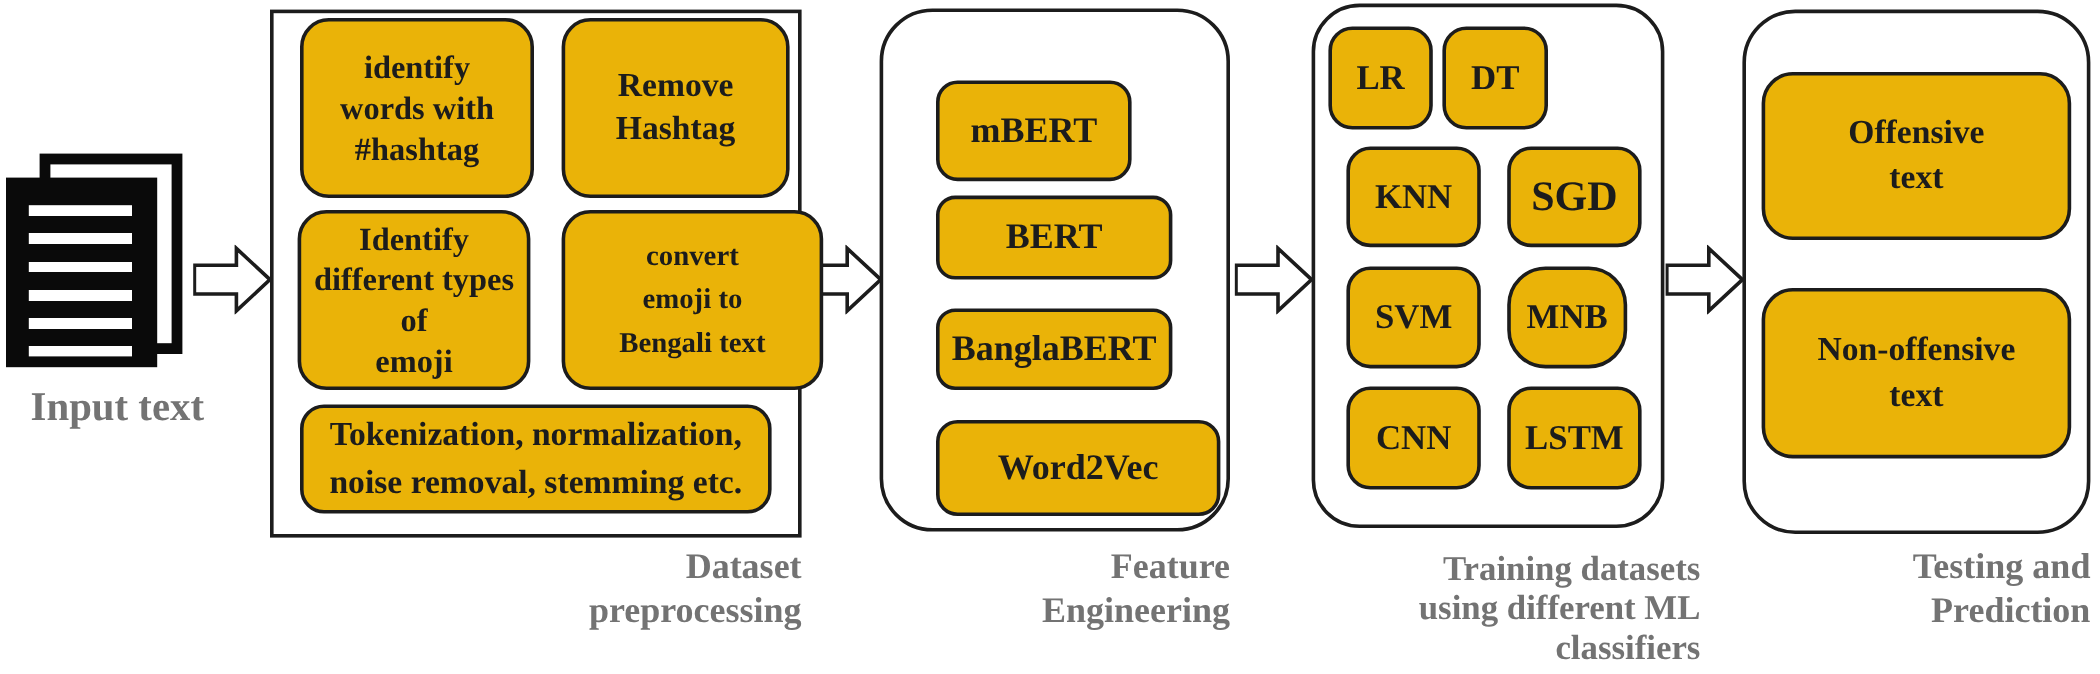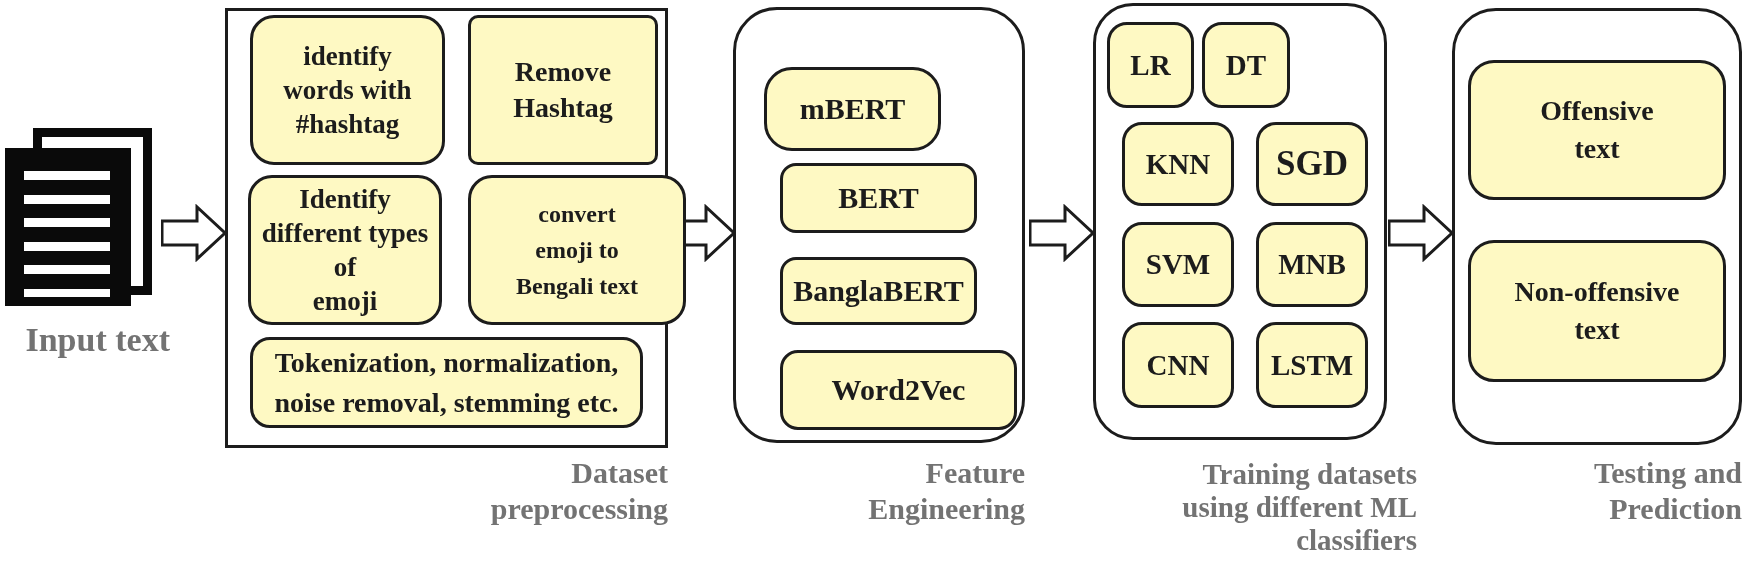--- a/index.html
+++ b/index.html
@@ -14,21 +14,21 @@
   }
   .container{
     position:absolute;
     border:3px solid #1c1c1c;
     background:#ffffff;
     box-sizing:border-box;
   }
   .pbox{
     position:absolute;
     border:3px solid #1c1c1c;
-    background:#fef9c3;
+    background:#eab308;
     box-sizing:border-box;
     display:flex;align-items:center;justify-content:center;
     text-align:center;
     white-space:pre-line;
   }
   .stage-label{
     position:absolute;
     text-align:right;
     white-space:pre-line;
     font-size:30px;
@@ -81,51 +81,51 @@
     <polygon points="1,17 36,17 36,3 64,29 36,55 36,41 1,41" fill="#ffffff" stroke="#1c1c1c" stroke-width="3"></polygon>
   </svg>
   <svg class="flow-arrow" style="left:1388px;top:204px;" viewBox="0 0 66 58">
     <polygon points="1,17 36,17 36,3 64,29 36,55 36,41 1,41" fill="#ffffff" stroke="#1c1c1c" stroke-width="3"></polygon>
   </svg>
 
   <div class="container" style="left:225px;top:8px;width:443px;height:440px;">
     <div class="pbox" style="left:22px;top:4px;width:195px;height:150px;border-radius:24px;font-size:27px;line-height:34px;">identify
 words with
 #hashtag</div>
-    <div class="pbox" style="left:240px;top:4px;width:190px;height:150px;border-radius:10px;font-size:28px;line-height:36px;">Remove
+    <div class="pbox" style="left:240px;top:4px;width:190px;height:150px;border-radius:24px;font-size:28px;line-height:36px;">Remove
 Hashtag</div>
     <div class="pbox" style="left:20px;top:164px;width:194px;height:150px;border-radius:24px;font-size:27px;line-height:34px;">Identify
 different types
 of
 emoji</div>
     <div class="pbox" style="left:240px;top:164px;width:218px;height:150px;border-radius:24px;font-size:24px;line-height:36px;">convert
 emoji to
 Bengali text</div>
     <div class="pbox" style="left:22px;top:326px;width:393px;height:91px;border-radius:20px;font-size:28px;line-height:40px;">Tokenization, normalization,
 noise removal, stemming etc.</div>
   </div>
   <div class="stage-label" style="left:225px;top:455px;width:443px;">Dataset
 preprocessing</div>
 
   <div class="container" style="left:733px;top:7px;width:292px;height:436px;border-radius:44px;">
-    <div class="pbox" style="left:28px;top:57px;width:177px;height:84px;border-radius:28px;font-size:30px;">mBERT</div>
+    <div class="pbox" style="left:44px;top:57px;width:163px;height:84px;border-radius:18px;font-size:30px;">mBERT</div>
     <div class="pbox" style="left:44px;top:153px;width:197px;height:70px;border-radius:16px;font-size:30px;">BERT</div>
     <div class="pbox" style="left:44px;top:247px;width:197px;height:68px;border-radius:16px;font-size:30px;">BanglaBERT</div>
     <div class="pbox" style="left:44px;top:340px;width:237px;height:80px;border-radius:18px;font-size:30px;">Word2Vec</div>
   </div>
   <div class="stage-label" style="left:733px;top:455px;width:292px;">Feature
 Engineering</div>
 
   <div class="container" style="left:1093px;top:3px;width:294px;height:437px;border-radius:40px;">
     <div class="pbox" style="left:11px;top:16px;width:87px;height:86px;border-radius:20px;font-size:29px;">LR</div>
     <div class="pbox" style="left:106px;top:16px;width:88px;height:86px;border-radius:20px;font-size:29px;">DT</div>
     <div class="pbox" style="left:26px;top:116px;width:112px;height:84px;border-radius:20px;font-size:29px;">KNN</div>
     <div class="pbox" style="left:160px;top:116px;width:112px;height:84px;border-radius:20px;font-size:35px;">SGD</div>
     <div class="pbox" style="left:26px;top:216px;width:112px;height:85px;border-radius:20px;font-size:29px;">SVM</div>
-    <div class="pbox" style="left:160px;top:216px;width:112px;height:85px;border-radius:20px;font-size:29px;">MNB</div>
+    <div class="pbox" style="left:160px;top:216px;width:100px;height:85px;border-radius:32px;font-size:29px;">MNB</div>
     <div class="pbox" style="left:26px;top:316px;width:112px;height:86px;border-radius:20px;font-size:29px;">CNN</div>
     <div class="pbox" style="left:160px;top:316px;width:112px;height:86px;border-radius:20px;font-size:29px;">LSTM</div>
   </div>
   <div class="stage-label" style="left:1063px;top:458px;width:354px;font-size:29px;line-height:33px;">Training datasets
 using different ML
 classifiers</div>
 
   <div class="container" style="left:1452px;top:8px;width:290px;height:437px;border-radius:44px;">
     <div class="pbox" style="left:13px;top:49px;width:258px;height:140px;border-radius:26px;font-size:28px;line-height:38px;">Offensive
 text</div>

